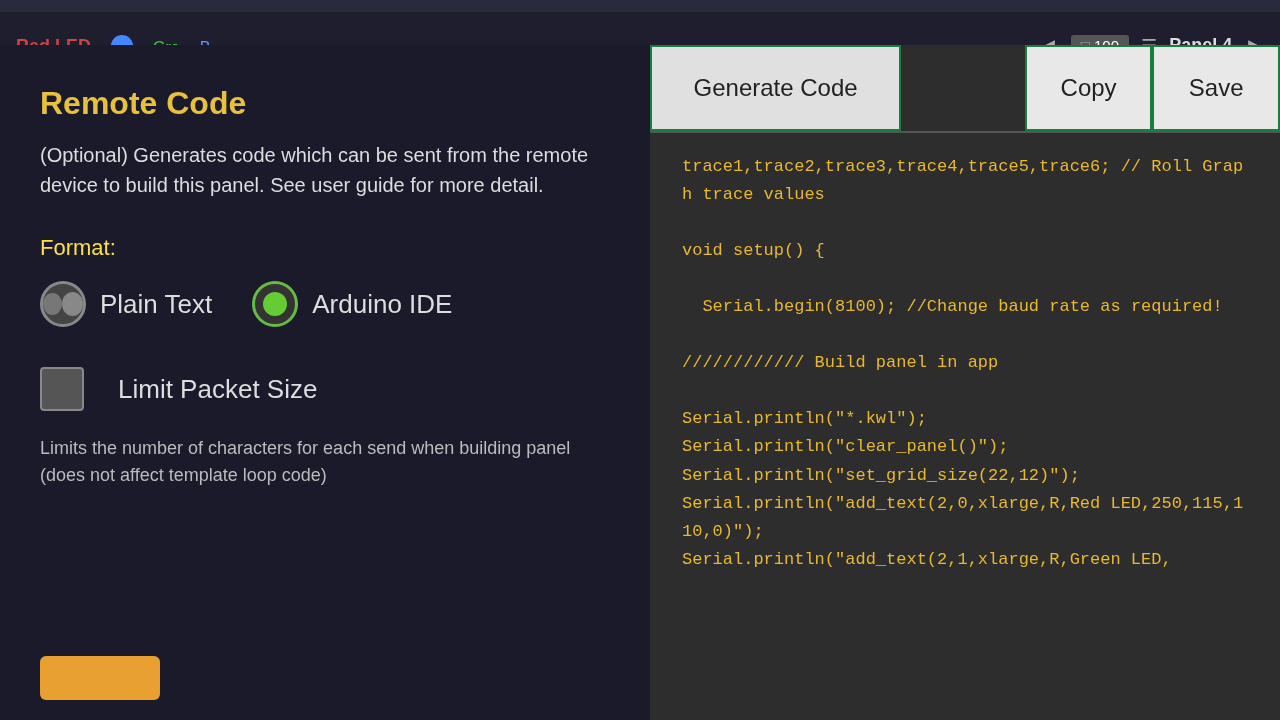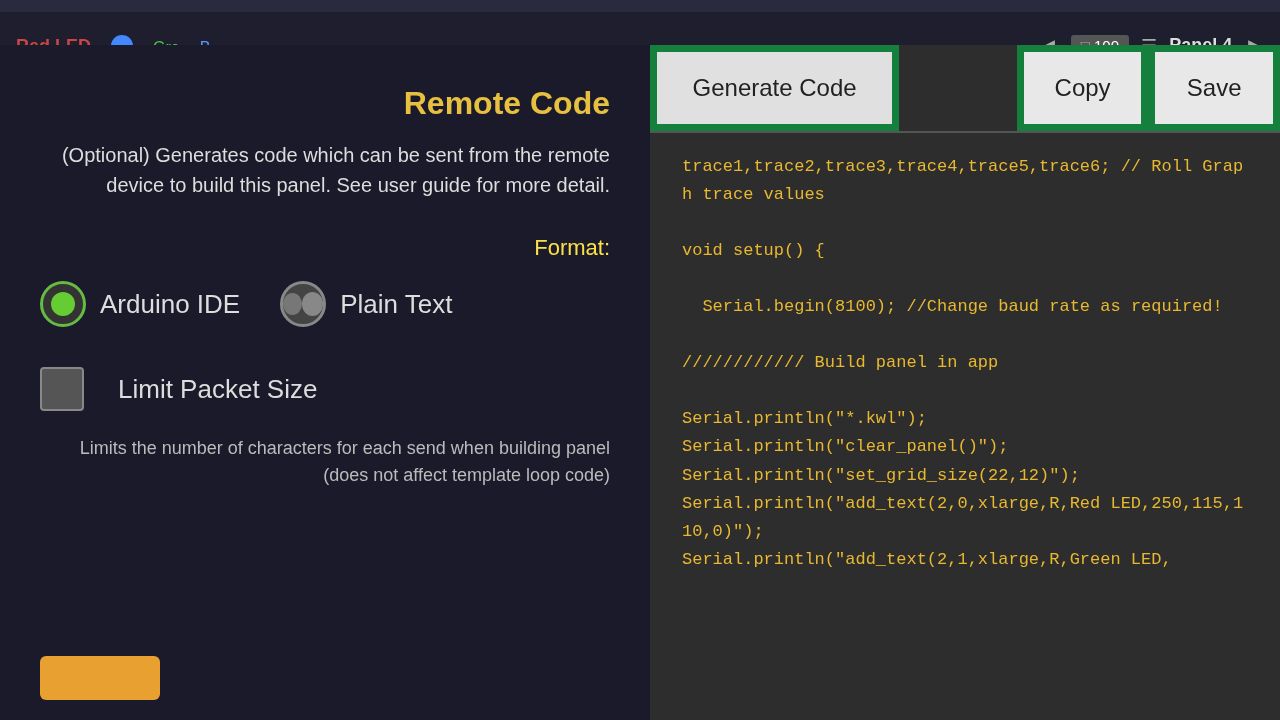--- a/index.html
+++ b/index.html
@@ -71,21 +71,20 @@
 
     
     .left-panel {
       width: 650px;
       background: #1a1a2a;
       padding: 40px 40px 30px 40px;
       display: flex;
       flex-direction: column;
       gap: 0;
       position: relative;
-      text-align: right;
     }
 
     .modal-title {
       color: #e8c040;
       font-size: 32px;
       font-weight: bold;
       margin-bottom: 18px;
     }
 
     .modal-description {
@@ -214,21 +213,21 @@
     .right-toolbar {
       display: flex;
       align-items: stretch;
       height: 88px;
       border-bottom: 2px solid #555;
     }
 
     .toolbar-btn {
       flex: 1;
       background: #e8e8e8;
-      border: 7px solid #15803d;
+      border: 2px solid #15803d;
       border-radius: 0;
       font-size: 24px;
       font-weight: normal;
       color: #222;
       cursor: pointer;
       display: flex;
       align-items: center;
       justify-content: center;
     }
 
@@ -293,29 +292,29 @@
 
   <div class="left-panel">
     <div class="modal-title">Remote Code</div>
     <div class="modal-description">(Optional) Generates code which can be sent from the remote device to build this panel. See user guide for more detail.</div>
 
     <div class="format-label">Format:</div>
 
     <div class="radio-group">
 
       <div class="radio-option">
-        <div class="radio-circle active-green"></div>
-        <span class="radio-label">Arduino IDE</span>
-      </div>
-
-      <div class="radio-option">
         <div class="radio-circle selected">
           <span style="width:22px;height:22px;border-radius:50%;background:#777;display:block;"></span>
         </div>
         <span class="radio-label">Plain Text</span>
+      </div>
+
+      <div class="radio-option">
+        <div class="radio-circle active-green"></div>
+        <span class="radio-label">Arduino IDE</span>
       </div>
     </div>
 
     <div class="checkbox-row">
       <div class="checkbox-box"></div>
       <span class="checkbox-label">Limit Packet Size</span>
     </div>
 
     <div class="checkbox-description">Limits the number of characters for each send when building panel (does not affect template loop code)</div>
 

